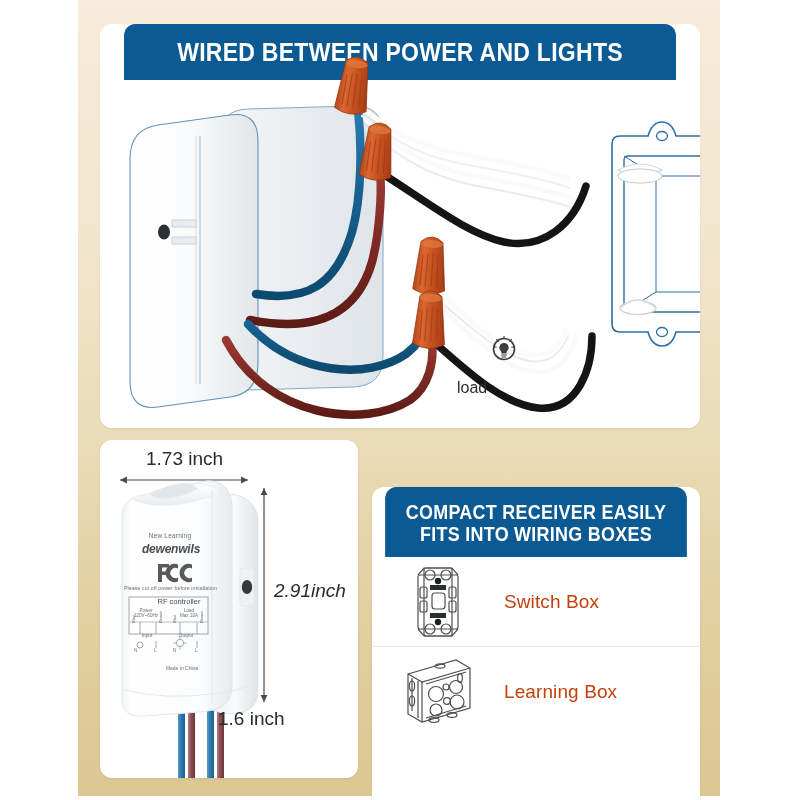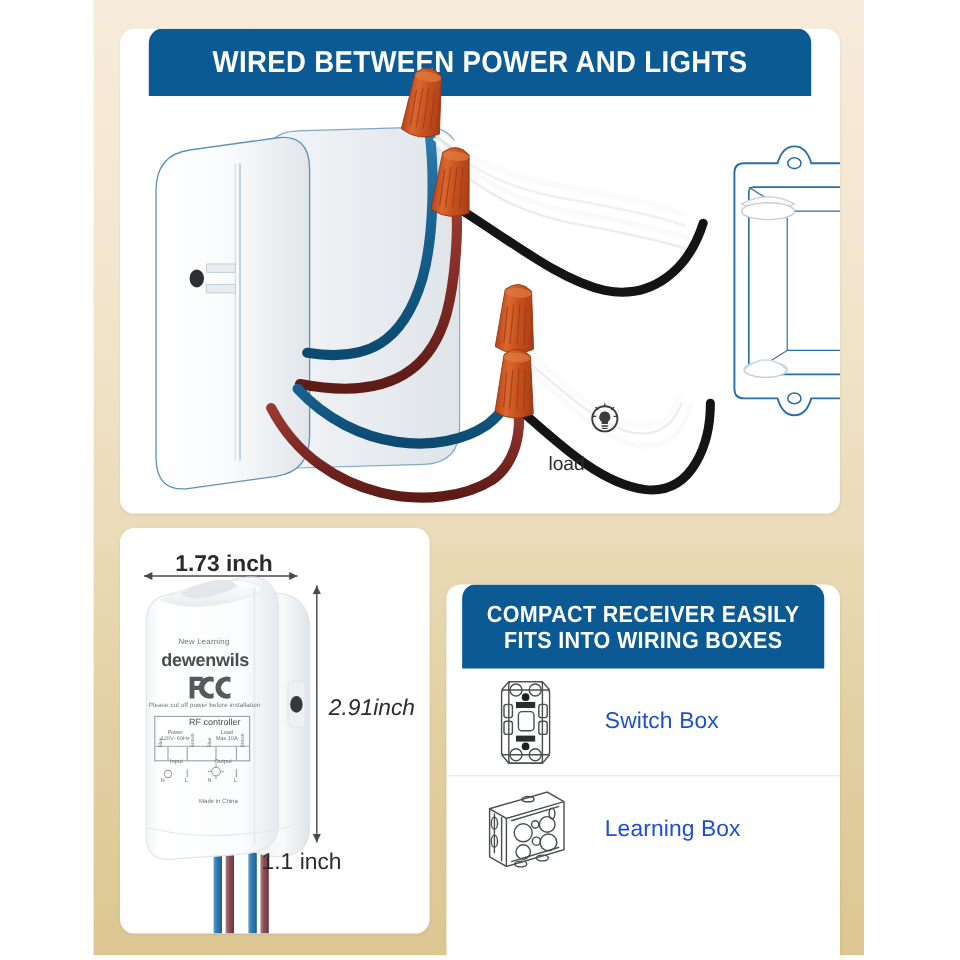--- a/index.html
+++ b/index.html
@@ -44,27 +44,27 @@
 
   
   #box-rows{position:absolute;left:0;top:70px;width:100%;height:268px;}
   .box-row{
     position:relative;height:89px;display:flex;align-items:center;
     border-bottom:1px solid #e7e7e7;
   }
   .box-row:last-child{border-bottom:none;}
   .box-row .glyph{width:132px;display:flex;align-items:center;justify-content:center;}
   .box-row .rowlabel{
-    font-size:19px;color:#1d4ed8;letter-spacing:.1px;
+    font-size:19px;color:#c2410c;letter-spacing:.1px;
     font-family:"Liberation Sans", sans-serif;
   }
 
   
   .dimlabel{position:absolute;font-size:19px;color:#2b2b2b;white-space:nowrap;}
-  #dim-w{left:46px;top:20px;font-weight:bold;}
+  #dim-w{left:46px;top:8px;}
   #dim-h{left:174px;top:140px;font-style:italic;}
   #dim-d{left:118px;top:268px;}
 
   
   .devtxt{position:absolute;color:#6d6f72;white-space:nowrap;text-align:center;}
 </style>
 </head>
 <body>
 
 <div id="page">
@@ -312,21 +312,21 @@
 
         <g fill="#58595b">
           <path d="M58 124 l0 18 l4 0 l0-7 l6 0 l0-3.6 l-6 0 l0-3.8 l7 0 l0-3.6 z"></path>
           <path d="M78 124.4 a9.2 9.2 0 1 0 0 17.2 l0-4.2 a5.1 5.1 0 1 1 0-8.8 z"></path>
           <path d="M92 124.4 a9.2 9.2 0 1 0 0 17.2 l0-4.2 a5.1 5.1 0 1 1 0-8.8 z"></path>
         </g>
       </svg>
     </div>
 
     <div class="devtxt" style="left:30px;top:92px;width:80px;font-size:6.5px;letter-spacing:.2px;">New Learning</div>
-    <div class="devtxt" style="left:26px;top:102px;width:90px;font-size:15px;font-weight:bold;color:#4a4c4f;letter-spacing:-.2px;">dewenwils</div>
+    <div class="devtxt" style="left:26px;top:102px;width:90px;font-size:12px;font-weight:bold;font-style:italic;color:#4a4c4f;letter-spacing:-.2px;">dewenwils</div>
     <div class="devtxt" style="left:24px;top:145px;width:92px;font-size:5.2px;letter-spacing:.1px;">Please cut off power before installation</div>
     <div class="devtxt" style="left:29px;top:157px;width:100px;font-size:7.5px;color:#4a4c4f;">RF controller</div>
 
     <div class="devtxt" style="left:32px;top:168px;width:28px;font-size:4.6px;">Power</div>
     <div class="devtxt" style="left:28px;top:173px;width:36px;font-size:4.6px;">120V~60Hz</div>
     <div class="devtxt" style="left:76px;top:168px;width:26px;font-size:4.6px;">Load</div>
     <div class="devtxt" style="left:74px;top:173px;width:30px;font-size:4.6px;">Max 10A</div>
 
     <div class="devtxt" style="left:36px;top:193px;width:22px;font-size:4.8px;">Input</div>
     <div class="devtxt" style="left:74px;top:193px;width:24px;font-size:4.8px;">Output</div>
@@ -338,21 +338,21 @@
 
     <div class="devtxt" style="left:34px;top:208px;font-size:4.6px;">N</div>
     <div class="devtxt" style="left:54px;top:208px;font-size:4.6px;">L</div>
     <div class="devtxt" style="left:73px;top:208px;font-size:4.6px;">N</div>
     <div class="devtxt" style="left:95px;top:208px;font-size:4.6px;">L</div>
 
     <div class="devtxt" style="left:52px;top:225px;width:60px;font-size:5px;">Made in China</div>
 
     <div class="dimlabel" id="dim-w">1.73 inch</div>
     <div class="dimlabel" id="dim-h">2.91inch</div>
-    <div class="dimlabel" id="dim-d">1.1 inch</div>
+    <div class="dimlabel" id="dim-d">1.6 inch</div>
   </div>
 
   <div class="card" id="card-boxes">
 
     <div class="banner" id="banner-boxes">
       <span>
         <span class="l1">COMPACT RECEIVER EASILY</span>
         <span class="l2">FITS INTO WIRING BOXES</span>
       </span>
     </div>

